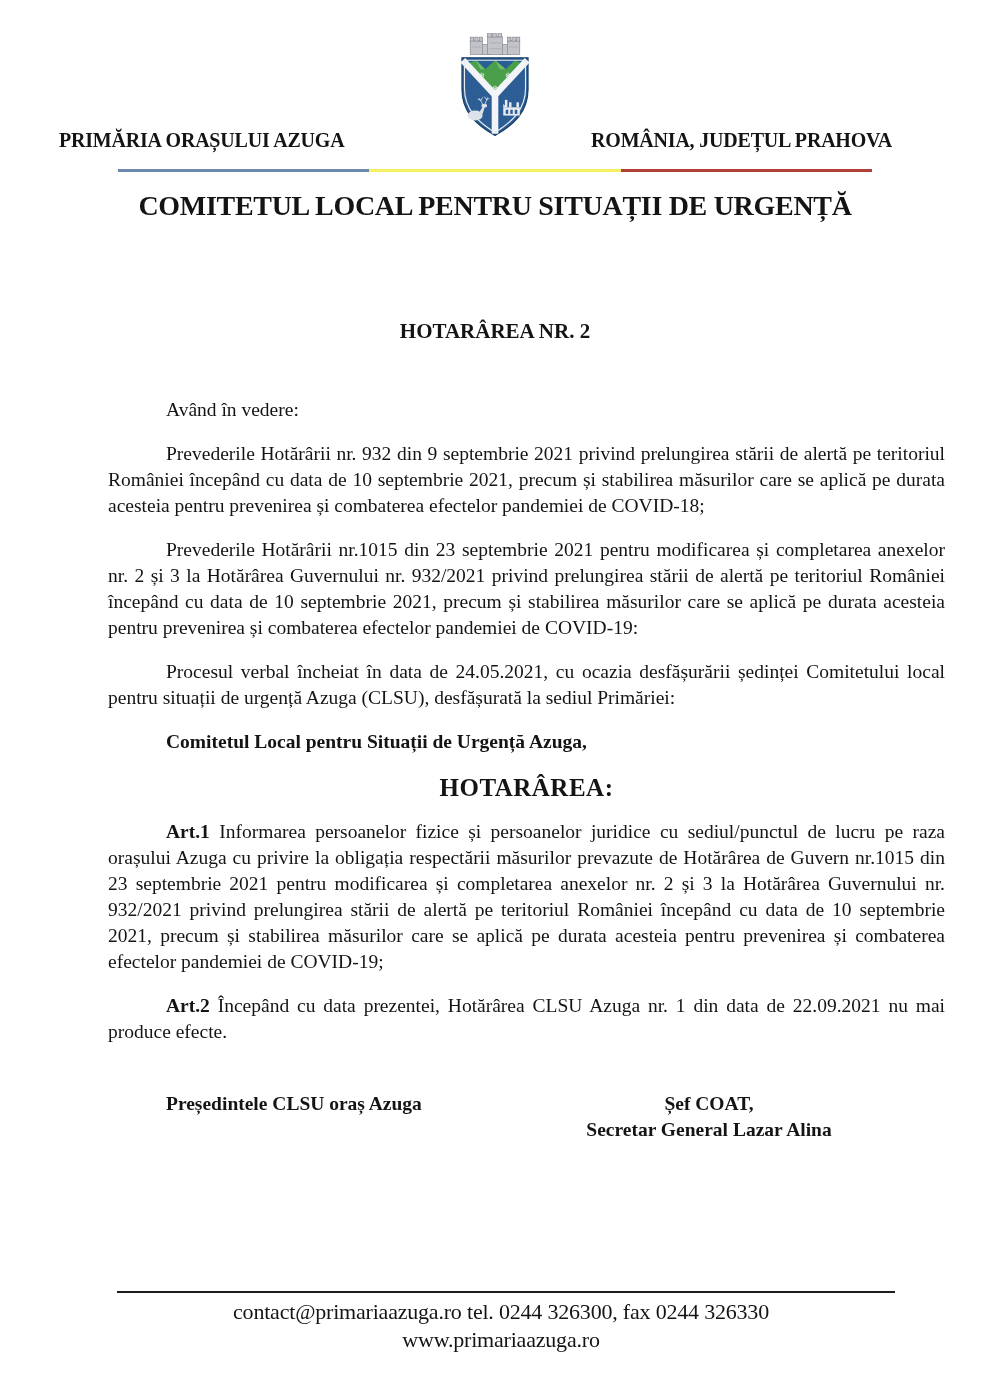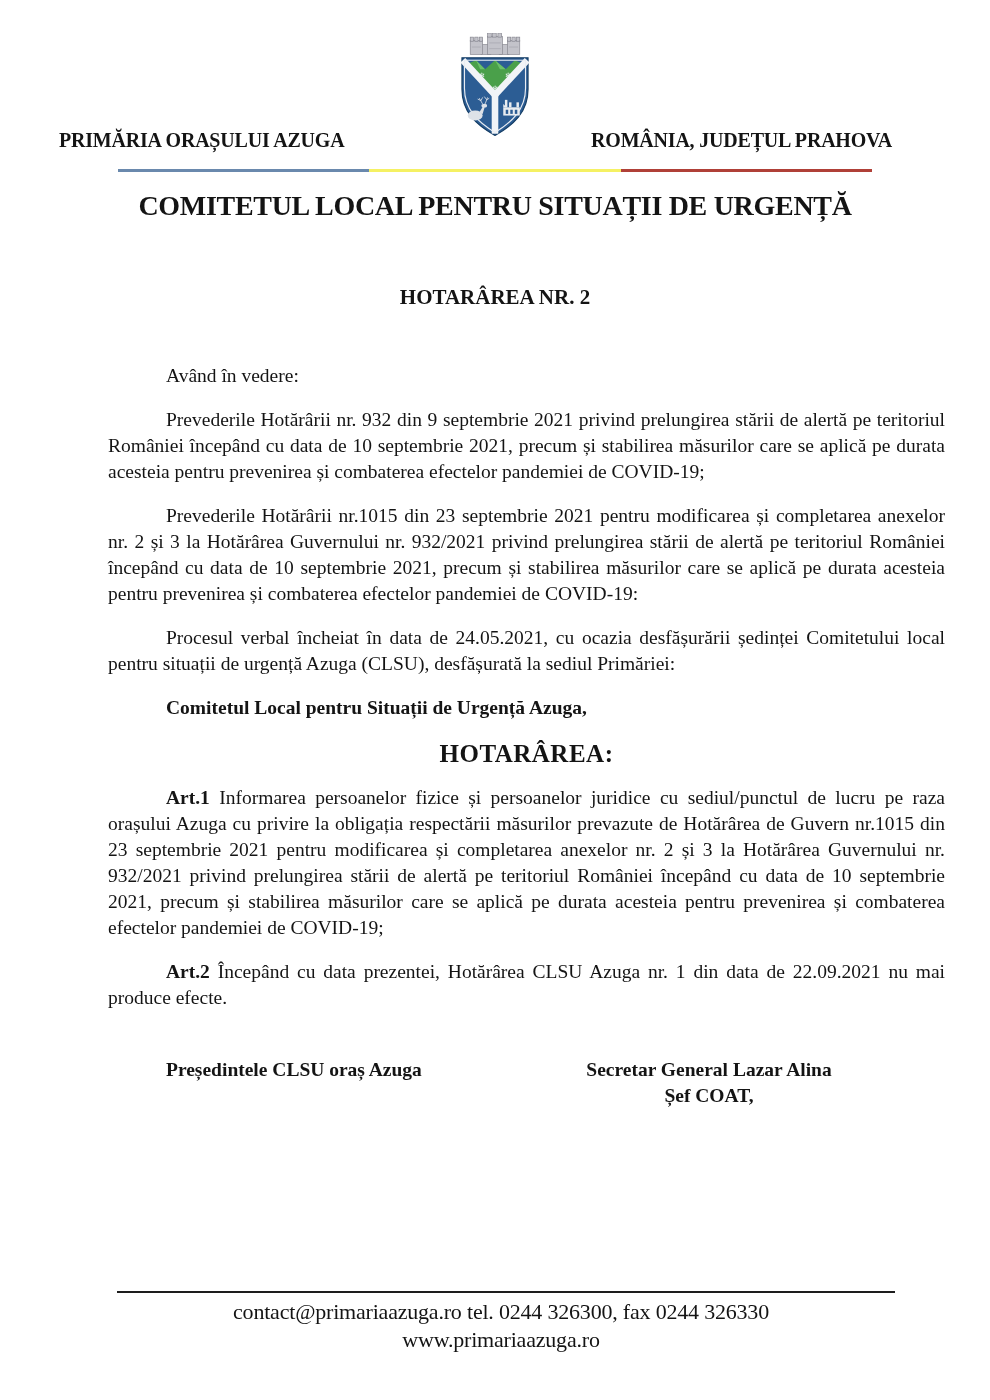--- a/index.html
+++ b/index.html
@@ -19,21 +19,21 @@
     display:flex;justify-content:space-between;align-items:baseline;
     padding:0 98px 0 59px;margin-top:-8px;
     font-weight:bold;font-size:20px;letter-spacing:-0.2px;white-space:nowrap;
   }
   .tricolor{width:754px;margin:17px auto 0;height:3px;display:flex;}
   .tricolor span{flex:1;height:3px;display:block;}
   .doc-title{
     text-align:center;font-weight:bold;font-size:28px;
     margin-top:18px;letter-spacing:-0.3px;
   }
-  .decision{margin-top:62px;text-align:center;font-weight:bold;font-size:21px;line-height:27px;}
+  .decision{margin-top:96px;text-align:center;font-weight:bold;font-size:21px;line-height:27px;}
   
   .body{margin:52px 45px 0 108px;font-size:19.5px;line-height:26px;text-align:justify;}
   .body p{margin:0 0 18px 0;text-indent:58px;}
   .committee-line{font-weight:bold;}
   .decides-heading{
     text-align:center;font-weight:bold;font-size:25px;letter-spacing:0.5px;
     margin:20px 0 18px 0;
   }
   .article-label{font-weight:bold;}
   
@@ -134,35 +134,35 @@
   </div>
 
   <div class="doc-title">COMITETUL LOCAL PENTRU SITUAȚII DE URGENȚĂ</div>
 
   <div class="decision">
     <div>HOTARÂREA NR. 2</div>
   </div>
 
   <div class="body">
     <p>Având în vedere:</p>
-    <p>Prevederile Hotărârii  nr. 932 din 9 septembrie 2021 privind prelungirea stării de alertă pe teritoriul României începând cu data de 10 septembrie 2021, precum și stabilirea măsurilor care se aplică pe durata acesteia pentru prevenirea și combaterea efectelor pandemiei de COVID-19;</p>
+    <p>Prevederile Hotărârii  nr. 932 din 9 septembrie 2021 privind prelungirea stării de alertă pe teritoriul României începând cu data de 10 septembrie 2021, precum și stabilirea măsurilor care se aplică pe durata acesteia pentru prevenirea și combaterea efectelor pandemiei de COVID-18;</p>
     <p>Prevederile Hotărârii  nr.1015 din 23 septembrie 2021 pentru modificarea și completarea anexelor nr. 2 și 3 la Hotărârea Guvernului nr. 932/2021 privind prelungirea stării de alertă pe teritoriul României începând cu data de 10 septembrie 2021, precum și stabilirea măsurilor care se aplică pe durata acesteia pentru prevenirea și combaterea efectelor pandemiei de COVID-19:</p>
     <p>Procesul verbal încheiat în data de  24.05.2021, cu ocazia desfășurării ședinței Comitetului local pentru situații de urgență Azuga (CLSU), desfășurată la sediul Primăriei:</p>
     <p class="committee-line">Comitetul Local pentru Situații de Urgență Azuga,</p>
     <div class="decides-heading">HOTARÂREA:</div>
     <p><span class="article-label">Art.1</span><span> Informarea persoanelor fizice și persoanelor juridice cu sediul/punctul de lucru pe raza orașului Azuga cu privire la obligația respectării măsurilor prevazute de Hotărârea de Guvern nr.1015 din 23 septembrie 2021 pentru modificarea și completarea anexelor nr. 2 și 3 la Hotărârea Guvernului nr. 932/2021 privind prelungirea stării de alertă pe teritoriul României începând cu data de 10 septembrie 2021, precum și stabilirea măsurilor care se aplică pe durata acesteia pentru prevenirea și combaterea efectelor pandemiei de COVID-19;</span></p>
     <p><span class="article-label">Art.2</span><span> Începând cu data prezentei, Hotărârea CLSU Azuga nr. 1 din data de 22.09.2021 nu mai produce efecte.</span></p>
 
     <div class="sig-row">
       <div class="sig-left">
         <div>Președintele CLSU oraș Azuga</div>
       </div>
       <div class="sig-right">
+        <div>Șef COAT,</div>
         <div>Secretar General Lazar Alina</div>
-        <div>Șef COAT,</div>
       </div>
     </div>
   </div>
 
   <div class="footer">
     <div class="footer-line"></div>
     <div class="footer-text">
       <div>contact@primariaazuga.ro tel. 0244 326300, fax 0244 326330</div>
       <div>www.primariaazuga.ro</div>
     </div>

